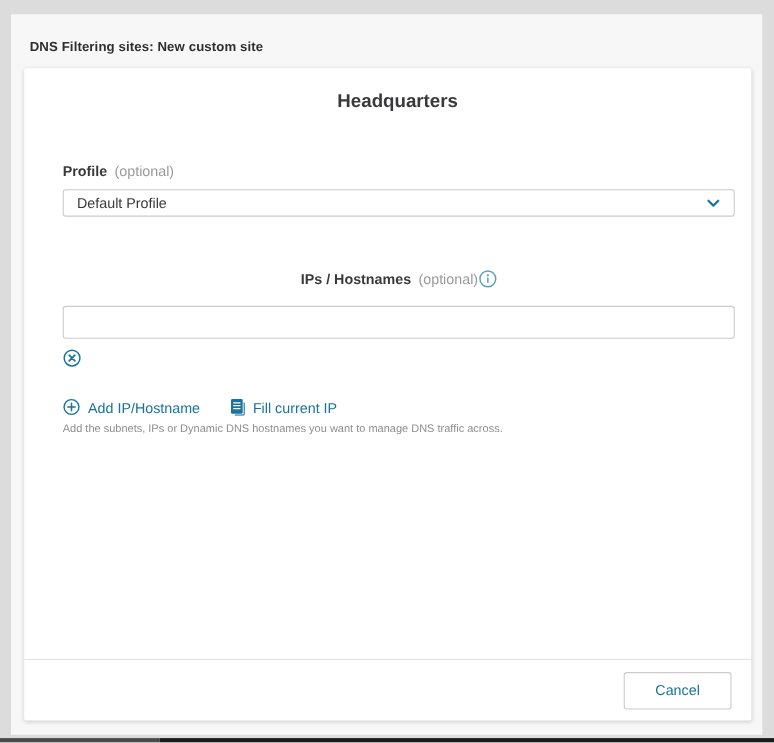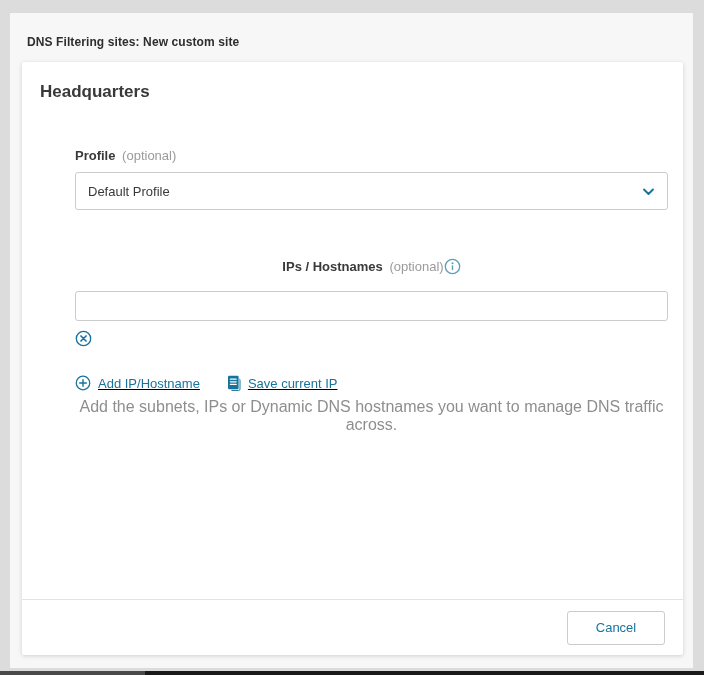--- a/index.html
+++ b/index.html
@@ -44,33 +44,34 @@
     background: var(--card-bg);
     border-radius: 2px;
     box-shadow: 0 1px 4px rgba(0,0,0,.16);
   }
 
   .card-heading {
     margin: 20px 0 0 18px;
     font-size: 17px;
     font-weight: 700;
     color: var(--text);
-  }
-
-  .form { padding: 0 15px 0 35px; margin-left: 18px; }
+    text-align: center;
+  }
+
+  .form { padding: 0 15px 0 35px; }
 
   .field-label { font-size: 13px; line-height: 16px; }
   .field-label .lbl { font-weight: 700; color: var(--text); }
   .field-label .opt { font-weight: 400; color: var(--muted); margin-left: 3px; }
 
   .profile-field { margin-top: 46px; }
 
   .select {
     margin-top: 8px;
-    height: 38px;
+    height: 25px;
     border: 1px solid var(--border);
     border-radius: 3px;
     background: #fff;
     display: flex;
     align-items: center;
     justify-content: space-between;
     padding: 0 12px;
     cursor: pointer;
   }
   .select .value { font-size: 13px; color: var(--text); }
@@ -104,37 +105,35 @@
     width: 18px; height: 18px;
     cursor: pointer;
     display: block;
   }
 
   .links-row {
     margin-top: 28px;
     display: flex;
     align-items: flex-start;
     gap: 27px;
-    text-decoration: underline;
   }
   .link {
     display: inline-flex;
     align-items: center;
     gap: 7px;
     font-size: 13px;
     color: var(--accent);
     text-decoration: none;
     cursor: pointer;
   }
 
   .help-text {
     margin-top: 7px;
-    font-size: 16px;
+    font-size: 10px;
     color: #8e8e8e;
-    text-align: center;
   }
 
   .card-footer {
     position: absolute;
     left: 0; right: 0; bottom: 0;
     height: 56px;
     border-top: 1px solid var(--divider);
     display: flex;
     align-items: center;
     justify-content: flex-end;
@@ -223,21 +222,21 @@
               <path d="M9 5.3 L9 12.7 M5.3 9 L12.7 9" stroke="#17739c" stroke-width="1.6" stroke-linecap="round"></path>
             </svg>
             <span>Add IP/Hostname</span>
           </a>
           <a class="link">
             <svg class="icon" width="14" height="16" viewBox="0 0 14 16">
               <rect x="1" y="0.8" width="10.6" height="13.4" rx="1.2" fill="#17739c"></rect>
               <path d="M12.4 4 L13 4.6 L13 14.2 A1.2 1.2 0 0 1 11.8 15.4 L4.4 15.4" fill="none" stroke="#17739c" stroke-width="1"></path>
               <path d="M3.4 4.2 H9.2 M3.4 6.8 H9.2 M3.4 9.4 H9.2" stroke="#ffffff" stroke-width="1.2" stroke-linecap="round"></path>
             </svg>
-            <span>Save current IP</span>
+            <span>Fill current IP</span>
           </a>
         </div>
 
         <p class="help-text">Add the subnets, IPs or Dynamic DNS hostnames you want to manage DNS traffic across.</p>
       </div>
 
     </div>
 
     <div class="card-footer">
       <button class="btn btn-cancel" type="button">Cancel</button>

